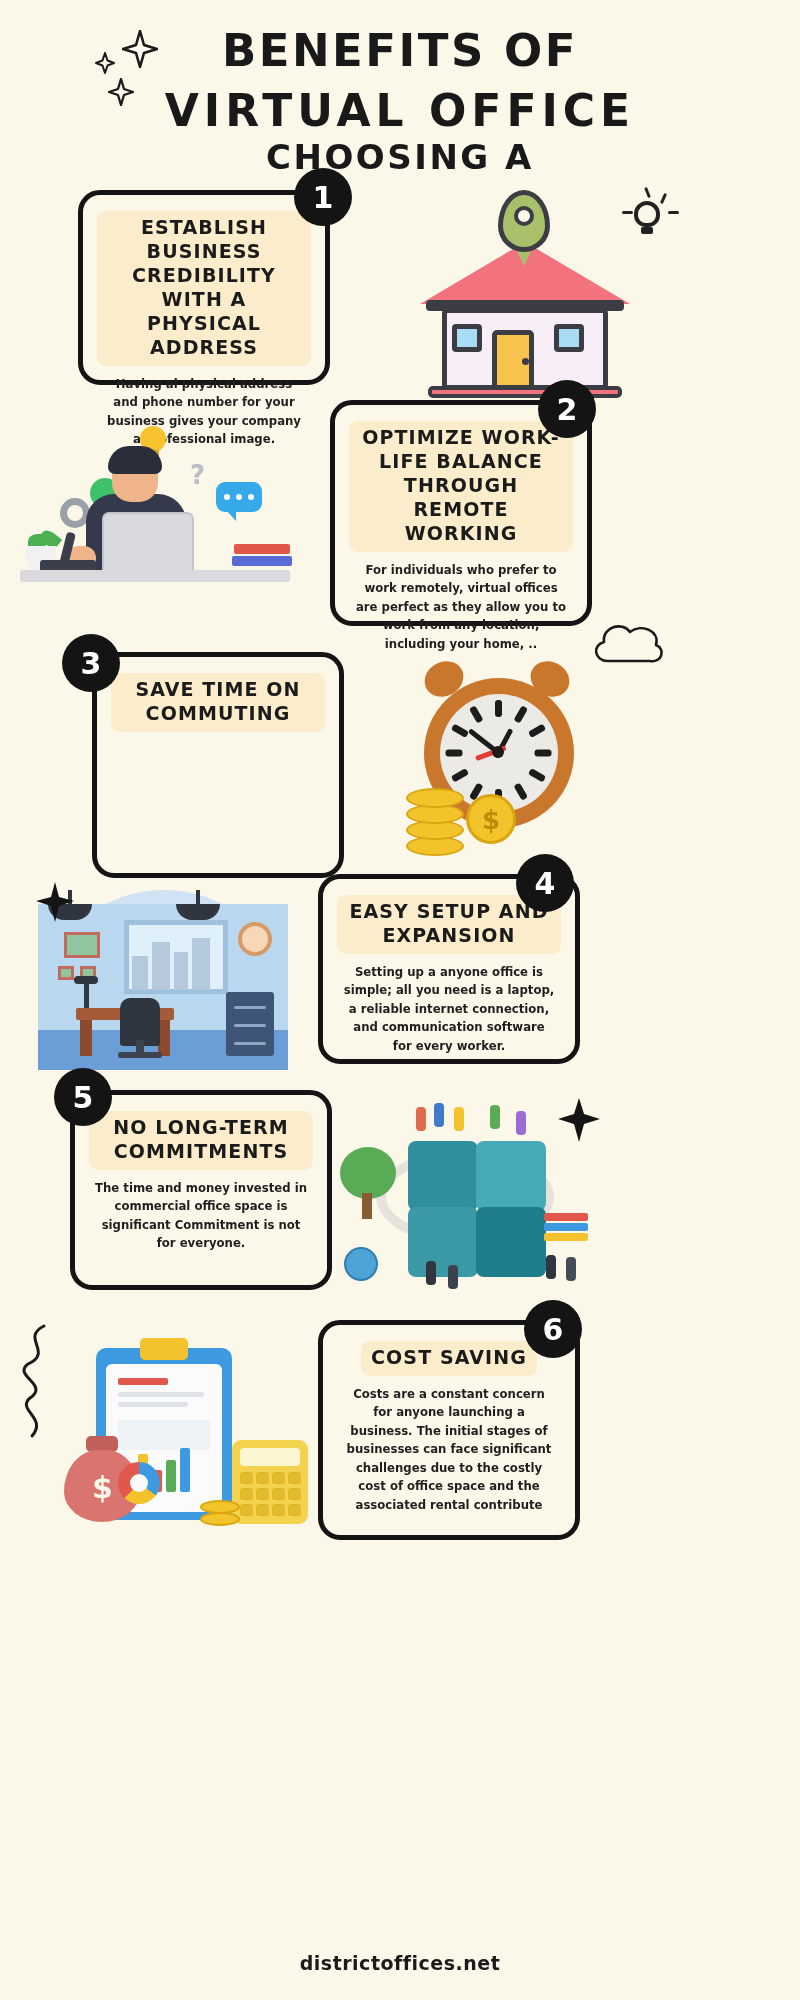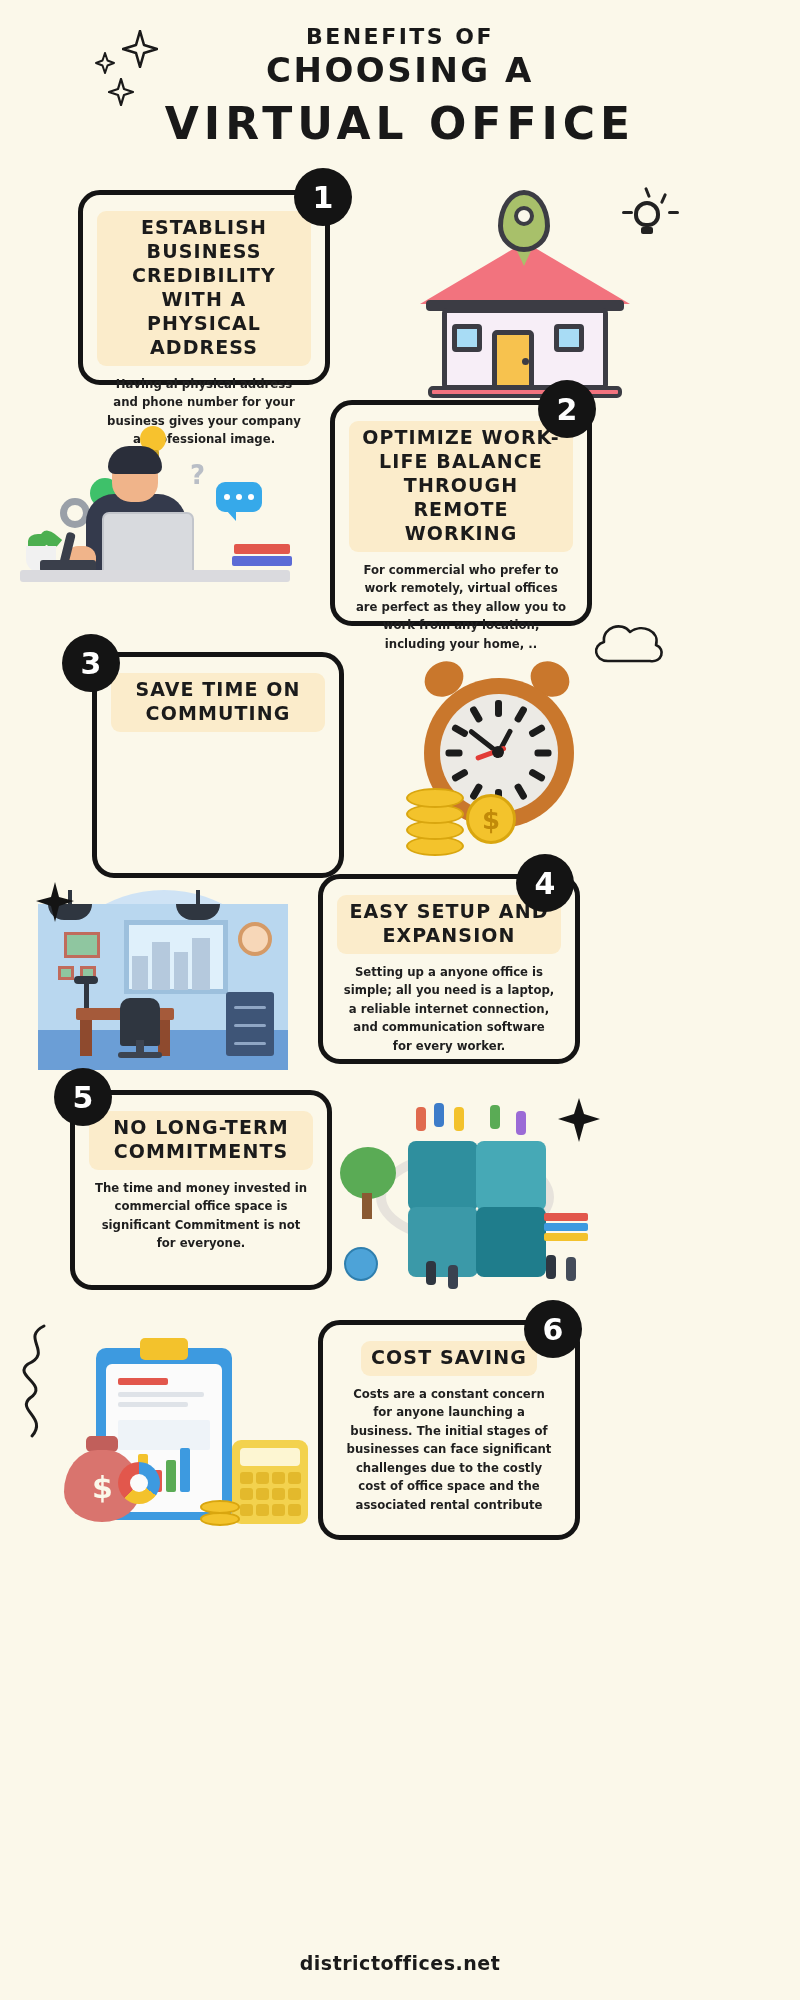--- a/index.html
+++ b/index.html
@@ -25,21 +25,21 @@
     text-align: center;
     color: #191919;
   }
   .title-line {
     font-family: "DejaVu Sans", sans-serif;
     font-weight: bold;
     letter-spacing: 2.5px;
     line-height: 1.18;
     text-transform: uppercase;
   }
-  .title-l1 { font-size: 22px; }
+  .title-l1 { font-size: 45px; }
   .title-l2 { font-size: 34px; }
   .title-l3 { font-size: 44px; letter-spacing: 5px; margin-top: 8px; }
 
   
   .sparkle { position: absolute; }
   .sparkle svg { display: block; }
 
   
   .card {
     position: absolute;
@@ -299,22 +299,22 @@
       </svg>
   </div>
   <div class="sparkle" style="left:108px; top:78px;">
     <svg width="26" height="28" viewBox="0 0 26 28">
         <path d="M13 1 L16 11 L25 14 L16 17 L13 27 L10 17 L1 14 L10 11 Z" fill="none" stroke="#1a1a1a" stroke-width="2.3" stroke-linejoin="round"></path>
       </svg>
   </div>
 
   <div class="title-block">
     <div class="title-line title-l1">Benefits of</div>
+    <div class="title-line title-l3">Virtual Office</div>
     <div class="title-line title-l2">Choosing a</div>
-    <div class="title-line title-l3">Virtual Office</div>
   </div>
 
   <div class="illus" style="left:420px; top:190px; width:210px; height:215px;">
     <div class="ray" style="left:614px; top:0;"></div>
     <div class="house-roof"></div>
     <div class="house-roof-edge"></div>
     <div class="house-body"></div>
     <div class="house-win l"></div>
     <div class="house-win r"></div>
     <div class="house-door"></div>
@@ -361,21 +361,21 @@
     <div class="p-tablet"></div>
     <div class="p-laptop"></div>
     <div class="p-laptop-base"></div>
     <div class="p-books"></div>
     <div class="p-books2"></div>
     <div class="p-desk"></div>
   </div>
 
   <div class="card" style="left:330px; top:400px; width:262px; height:226px;">
     <div class="card-head">Optimize Work-Life Balance Through Remote Working</div>
-    <div class="card-body">For commercial who prefer to work remotely, virtual offices are perfect as they allow you to work from any location, including your home, ..</div>
+    <div class="card-body">For individuals who prefer to work remotely, virtual offices are perfect as they allow you to work from any location, including your home, ..</div>
   </div>
   <div class="badge" style="left:538px; top:380px;">2</div>
 
   <div class="doodle" style="left:588px; top:615px;">
     <svg width="78" height="60" viewBox="0 0 78 60">
         <path d="M20 46 C6 46 4 30 16 27 C14 12 34 6 42 17 C54 8 72 16 68 30 C78 34 74 48 62 46 Z" fill="none" stroke="#1a1a1a" stroke-width="2.6" stroke-linejoin="round"></path>
       </svg>
   </div>
 
   <div class="illus" style="left:400px; top:650px; width:250px; height:210px;">

